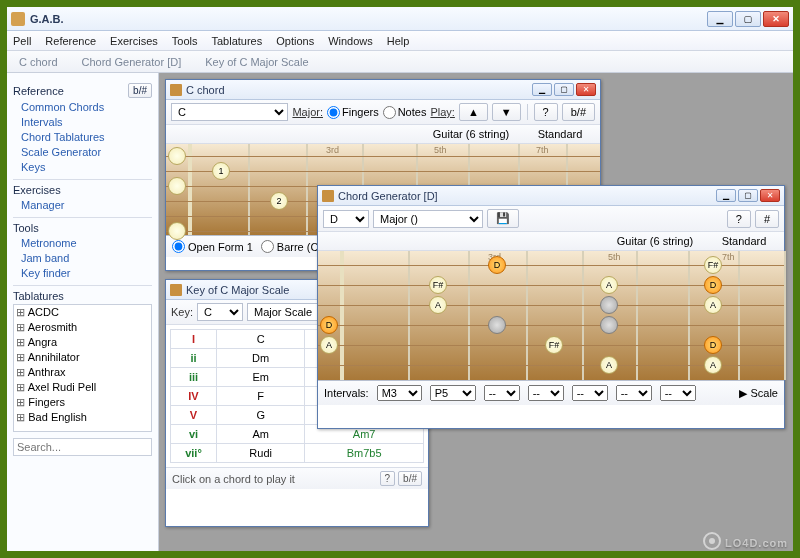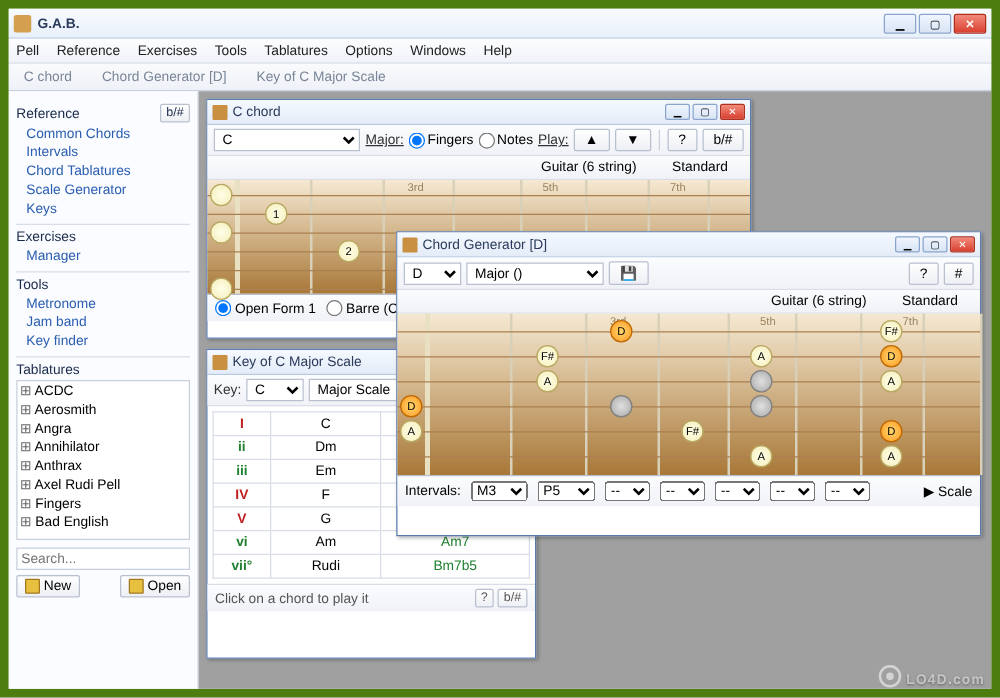--- a/index.html
+++ b/index.html
@@ -154,30 +154,20 @@
         <div class="node">Aerosmith</div>
         <div class="node">Angra</div>
         <div class="node">Annihilator</div>
         <div class="node">Anthrax</div>
         <div class="node">Axel Rudi Pell</div>
         <div class="node">Fingers</div>
         <div class="node">Bad English</div>
       </div>
       <div class="search-row">
         <input type="text" placeholder="Search..." style="">
-      </div>
-      <div class="btn-row">
-        <div class="btn">
-            <span class="ic"></span>
-            <span>New</span>
-          </div>
-        <div class="btn" style="margin-left:auto">
-            <span class="ic"></span>
-            <span>Open</span>
-          </div>
       </div>
     </div>
 
     <div class="mdi">
 
       <div class="child" style="left:6px; top:6px; width:436px; height:192px;">
         <div class="ctitle">
           <div class="cicon"></div>
           <div class="ctxt">C chord</div>
           <div class="cbtns">

